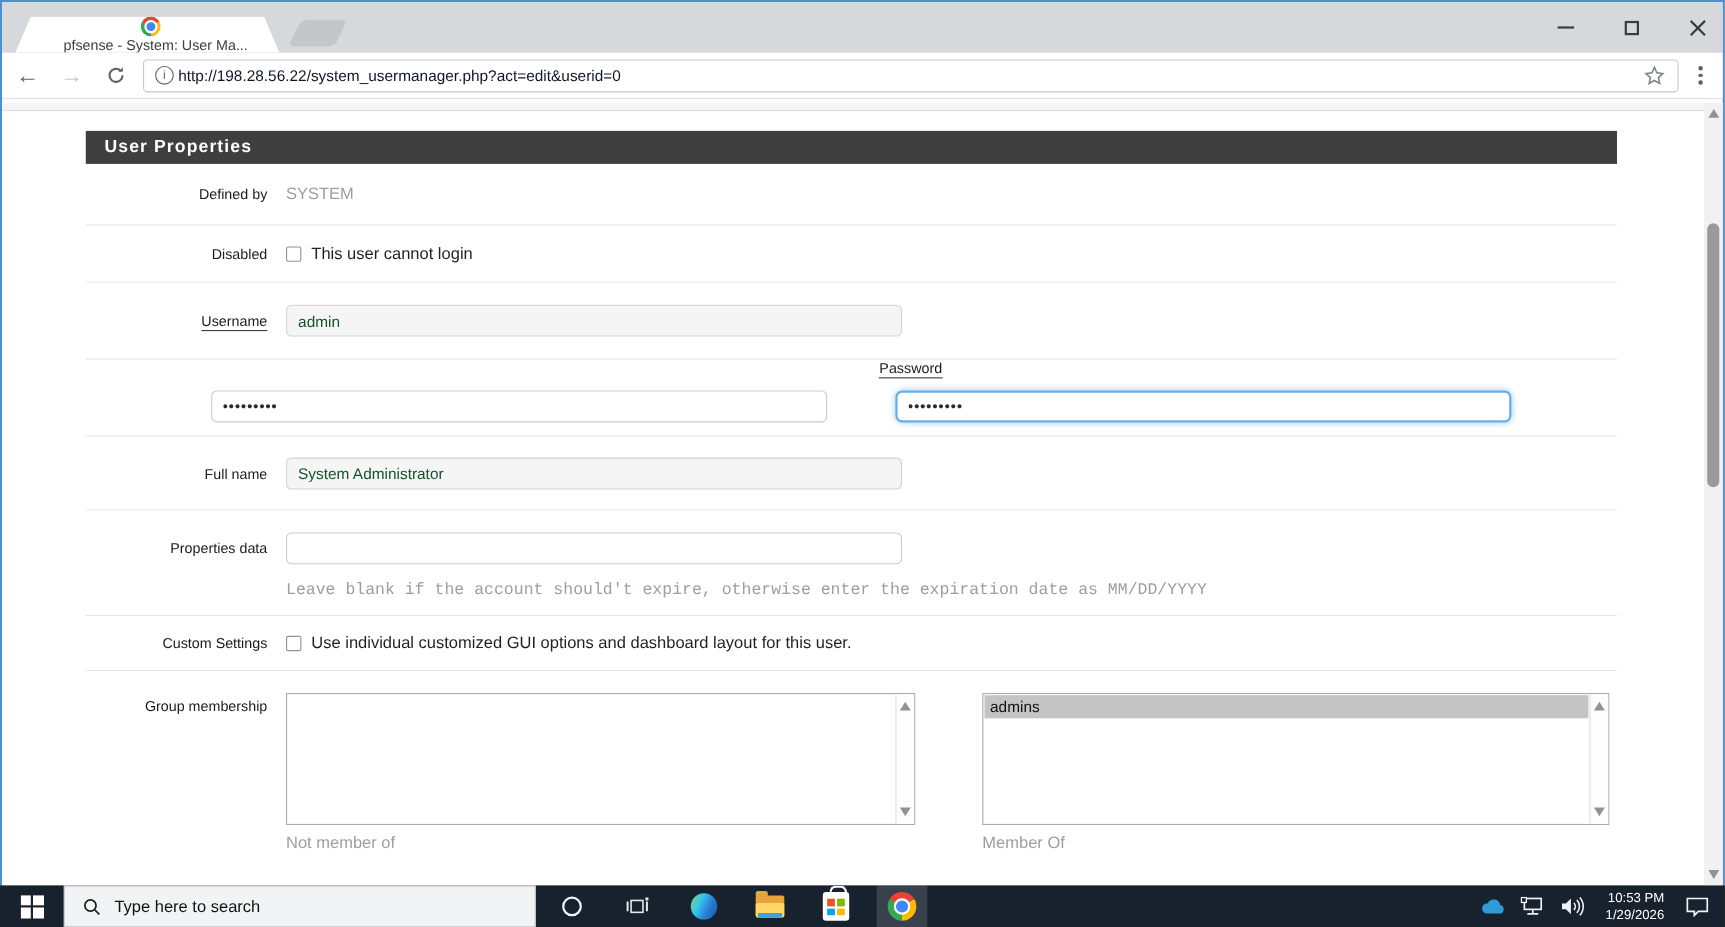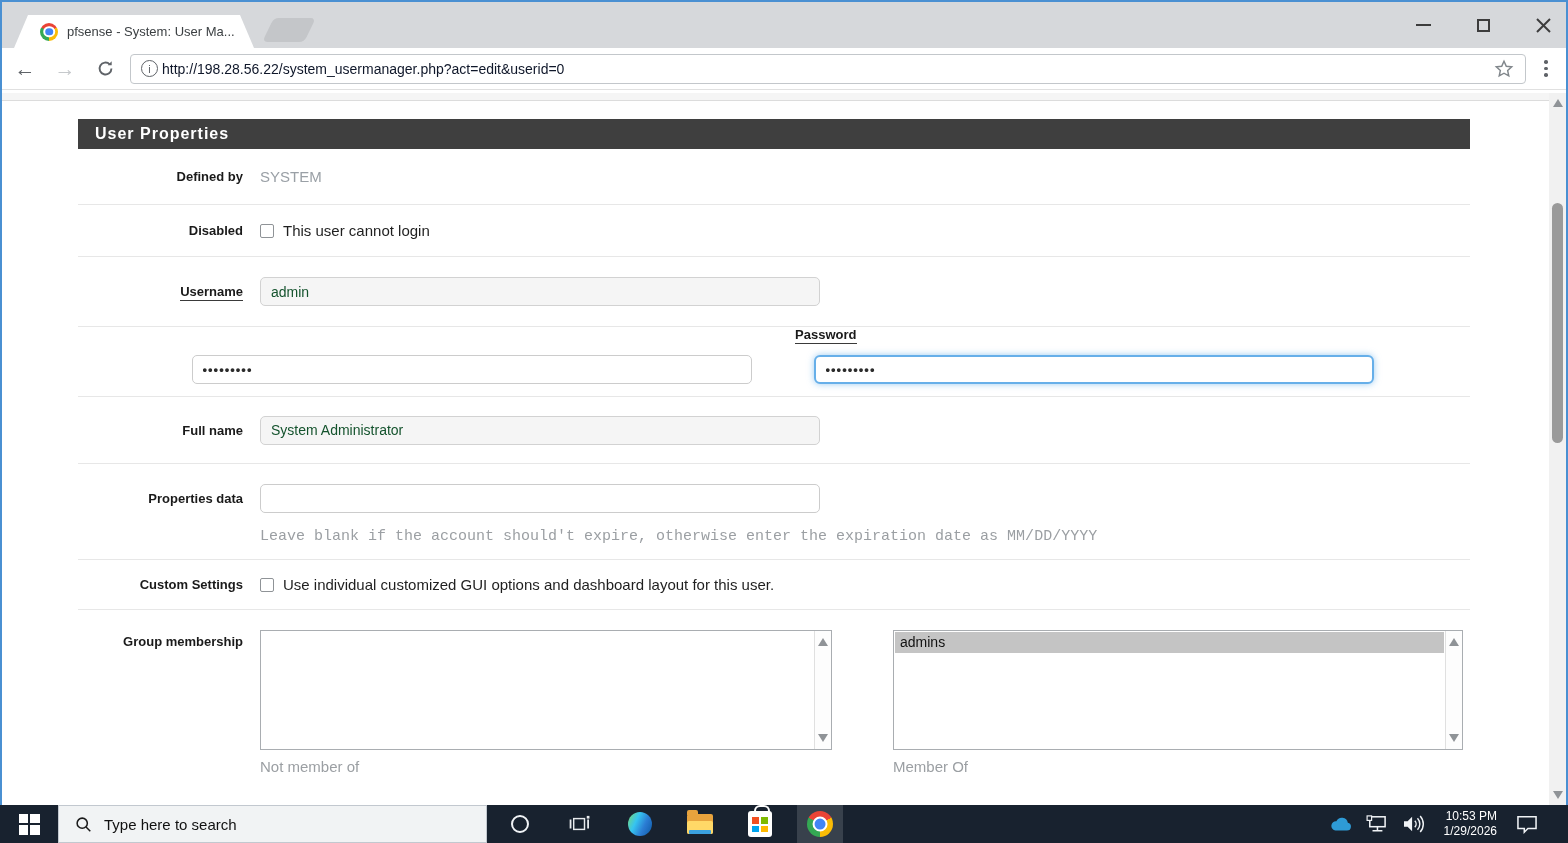--- a/index.html
+++ b/index.html
@@ -8,21 +8,21 @@
   .screen { position:absolute; inset:0; }
 
   
   .window { position:absolute; left:0; top:0; right:0; bottom:38px; background:#fff;
             border:2px solid #4a90d2; border-bottom:none; }
 
   
   .tabstrip { position:relative; height:46px; background:#d6d8db; }
   .tab { position:absolute; left:12px; top:13px; width:240px; height:33px; background:#fff;
          clip-path: polygon(14px 0, calc(100% - 14px) 0, 100% 100%, 0 100%);
-         display:flex; align-items:center; padding:0 20px 0 26px; }
+         display:flex; align-items:center; padding:0 20px 0 26px;flex-direction:column; }
   .tab-title { font-size:13px; color:#3c4043; margin-left:9px; white-space:nowrap; overflow:hidden; }
   .newtab-btn { position:absolute; left:266px; top:16px; width:42px; height:24px; background:#c4c6c9;
                 border-radius:5px; transform:skewX(-26deg); }
   .win-controls { position:absolute; right:8px; top:12px; display:flex; gap:30px; align-items:center; }
   .wc { width:30px; height:22px; display:flex; align-items:center; justify-content:center; }
   .wc-min  { width:15px; border-top:2px solid #3c3c3c; }
   .wc-max  { width:13px; height:13px; border:2px solid #3c3c3c; }
   .wc-x line { stroke:#3c3c3c; stroke-width:2; }
 
   
@@ -52,21 +52,21 @@
 
   
   .page { position:absolute; top:91px; left:0; right:0; bottom:0; background:#fff; overflow:hidden; }
   .page-strip { height:8px; background:#f5f5f5; border-bottom:1px solid #dcdcdc; }
   .content { margin:18px 0 0 76px; width:1392px; }
 
   .panel-header { height:30px; background:#3f3f3f; color:#fff; font-size:16px; font-weight:bold;
                   letter-spacing:1px; display:flex; align-items:center; padding-left:17px; }
 
   .uprow { display:flex; border-bottom:1px solid #e7e7e7; align-items:center; }
-  .lbl-cell { width:165px; flex-shrink:0; text-align:right; font-size:13px; font-weight:bold; color:#1a1a1a; }
+  .lbl-cell { width:165px; flex-shrink:0; text-align:right; font-size:13px; font-weight:normal; color:#1a1a1a; }
   .lbl-link { border-bottom:1px solid #3a3a3a; padding-bottom:1px; }
   .fld-cell { margin-left:17px; flex:1; display:flex; align-items:center; }
 
   .row-defined   { min-height:56px; }
   .row-disabled  { min-height:52px; }
   .row-username  { min-height:70px; }
   .row-password  { min-height:70px;flex-direction:column; }
   .row-fullname  { min-height:67px; }
   .row-expire    { min-height:96px; align-items:flex-start; }
   .row-custom    { min-height:50px; }
@@ -127,21 +127,21 @@
   .folder .front { position:absolute; left:0; right:0; bottom:0; height:13px; background:#ffd867;
                    border-radius:2px; }
   .folder .accent { position:absolute; left:2px; right:2px; bottom:0; height:4px; background:#3ba2e0; border-radius:1px; }
   .storebag { position:relative; width:24px; height:26px; background:#fff; border-radius:3px;
               display:grid; grid-template-columns:1fr 1fr; grid-template-rows:1fr 1fr; gap:2px; padding:6px 4px 5px; }
   .storebag::before { content:""; position:absolute; top:-6px; left:6px; width:12px; height:10px;
                       border:2px solid #fff; border-bottom:none; border-radius:6px 6px 0 0; }
   .storebag i:nth-child(1){background:#f25022;} .storebag i:nth-child(2){background:#7fba00;}
   .storebag i:nth-child(3){background:#00a4ef;} .storebag i:nth-child(4){background:#ffb900;}
 
-  .tray { position:absolute; right:0; top:0; bottom:0; display:flex; align-items:center; gap:13px; padding-right:30px; }
+  .tray { position:absolute; right:0; top:0; bottom:0; display:flex; align-items:center; gap:13px; padding-right:14px; }
   .tray svg { display:block; }
   .clock { text-align:right; color:#fff; font-size:12px; line-height:15px; margin:0 6px; }
 </style>
 </head>
 <body>
 
 <div class="screen">
 
   <div class="window">
 

